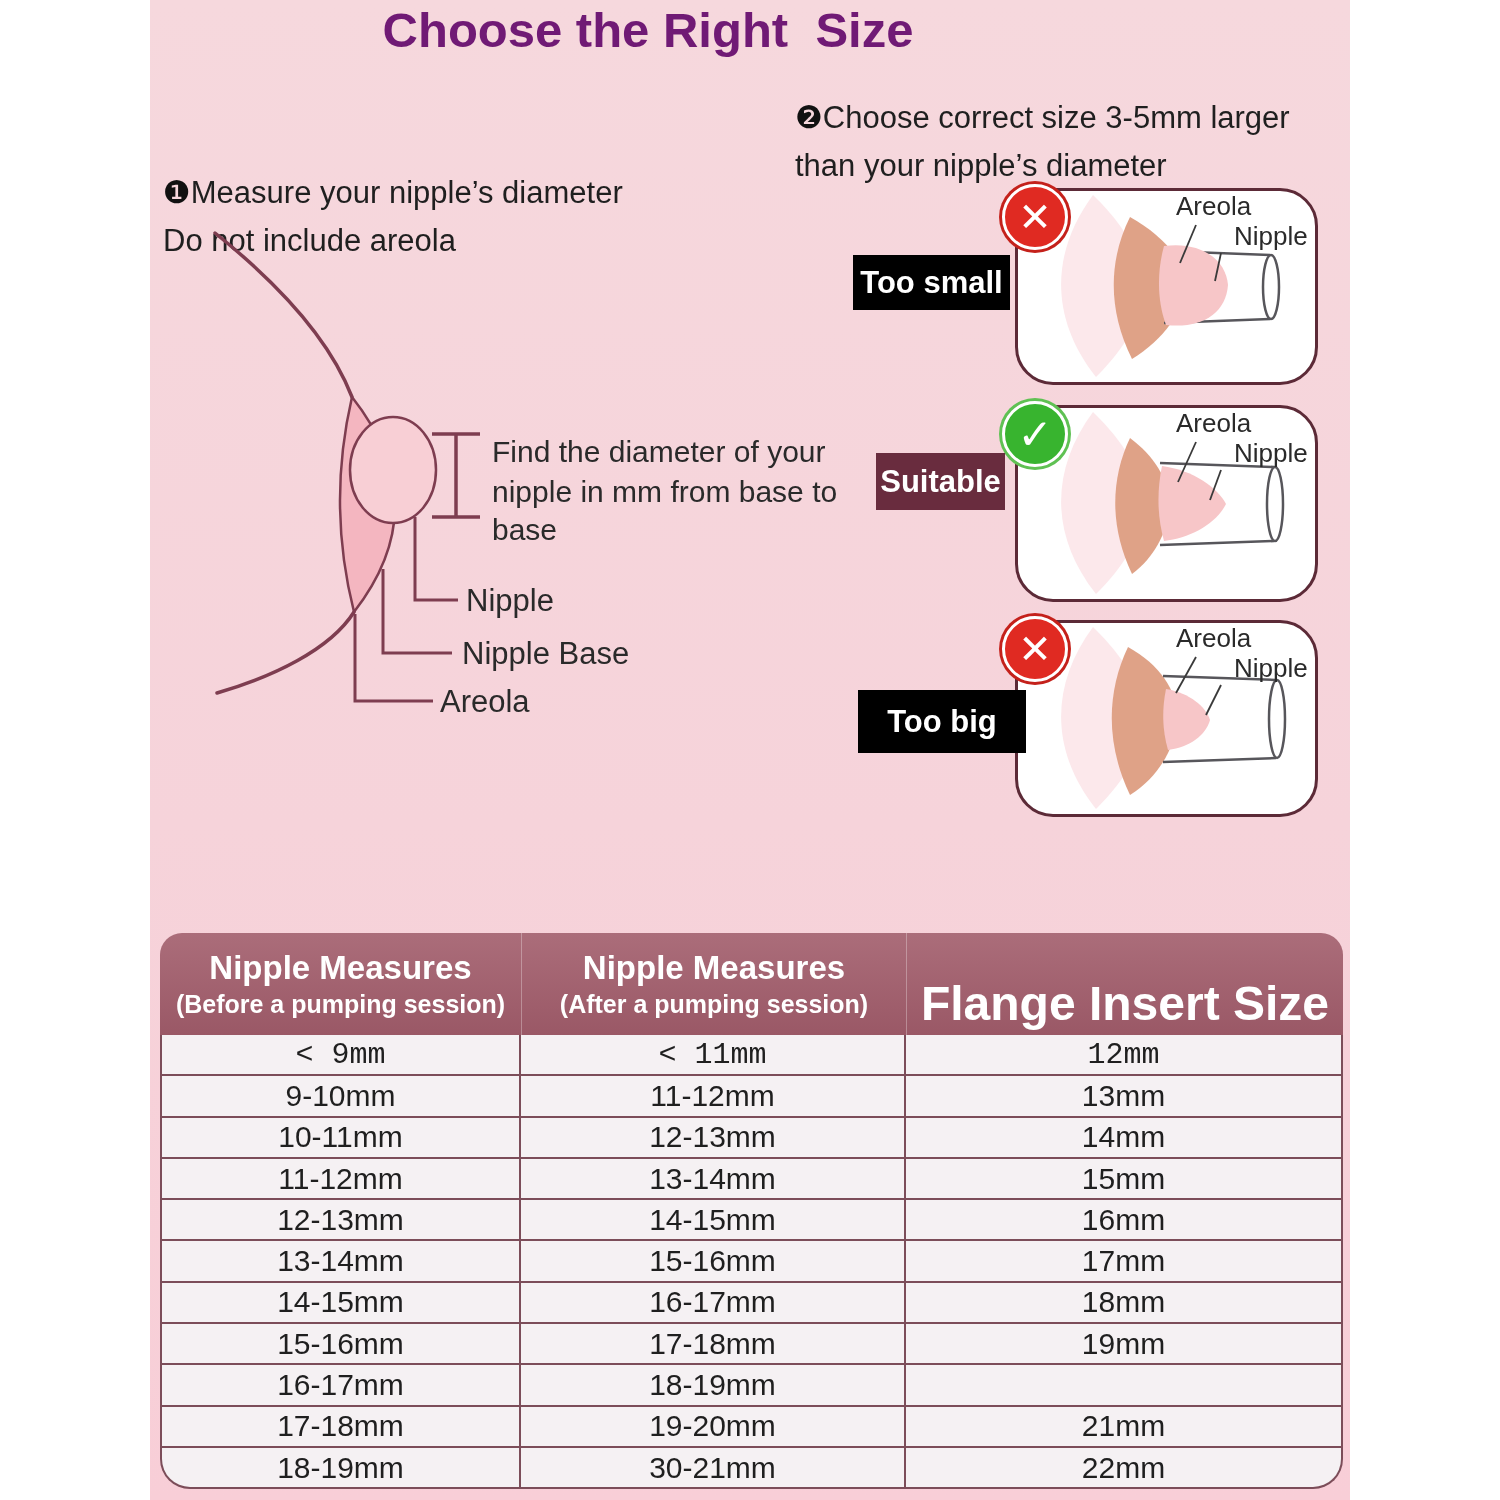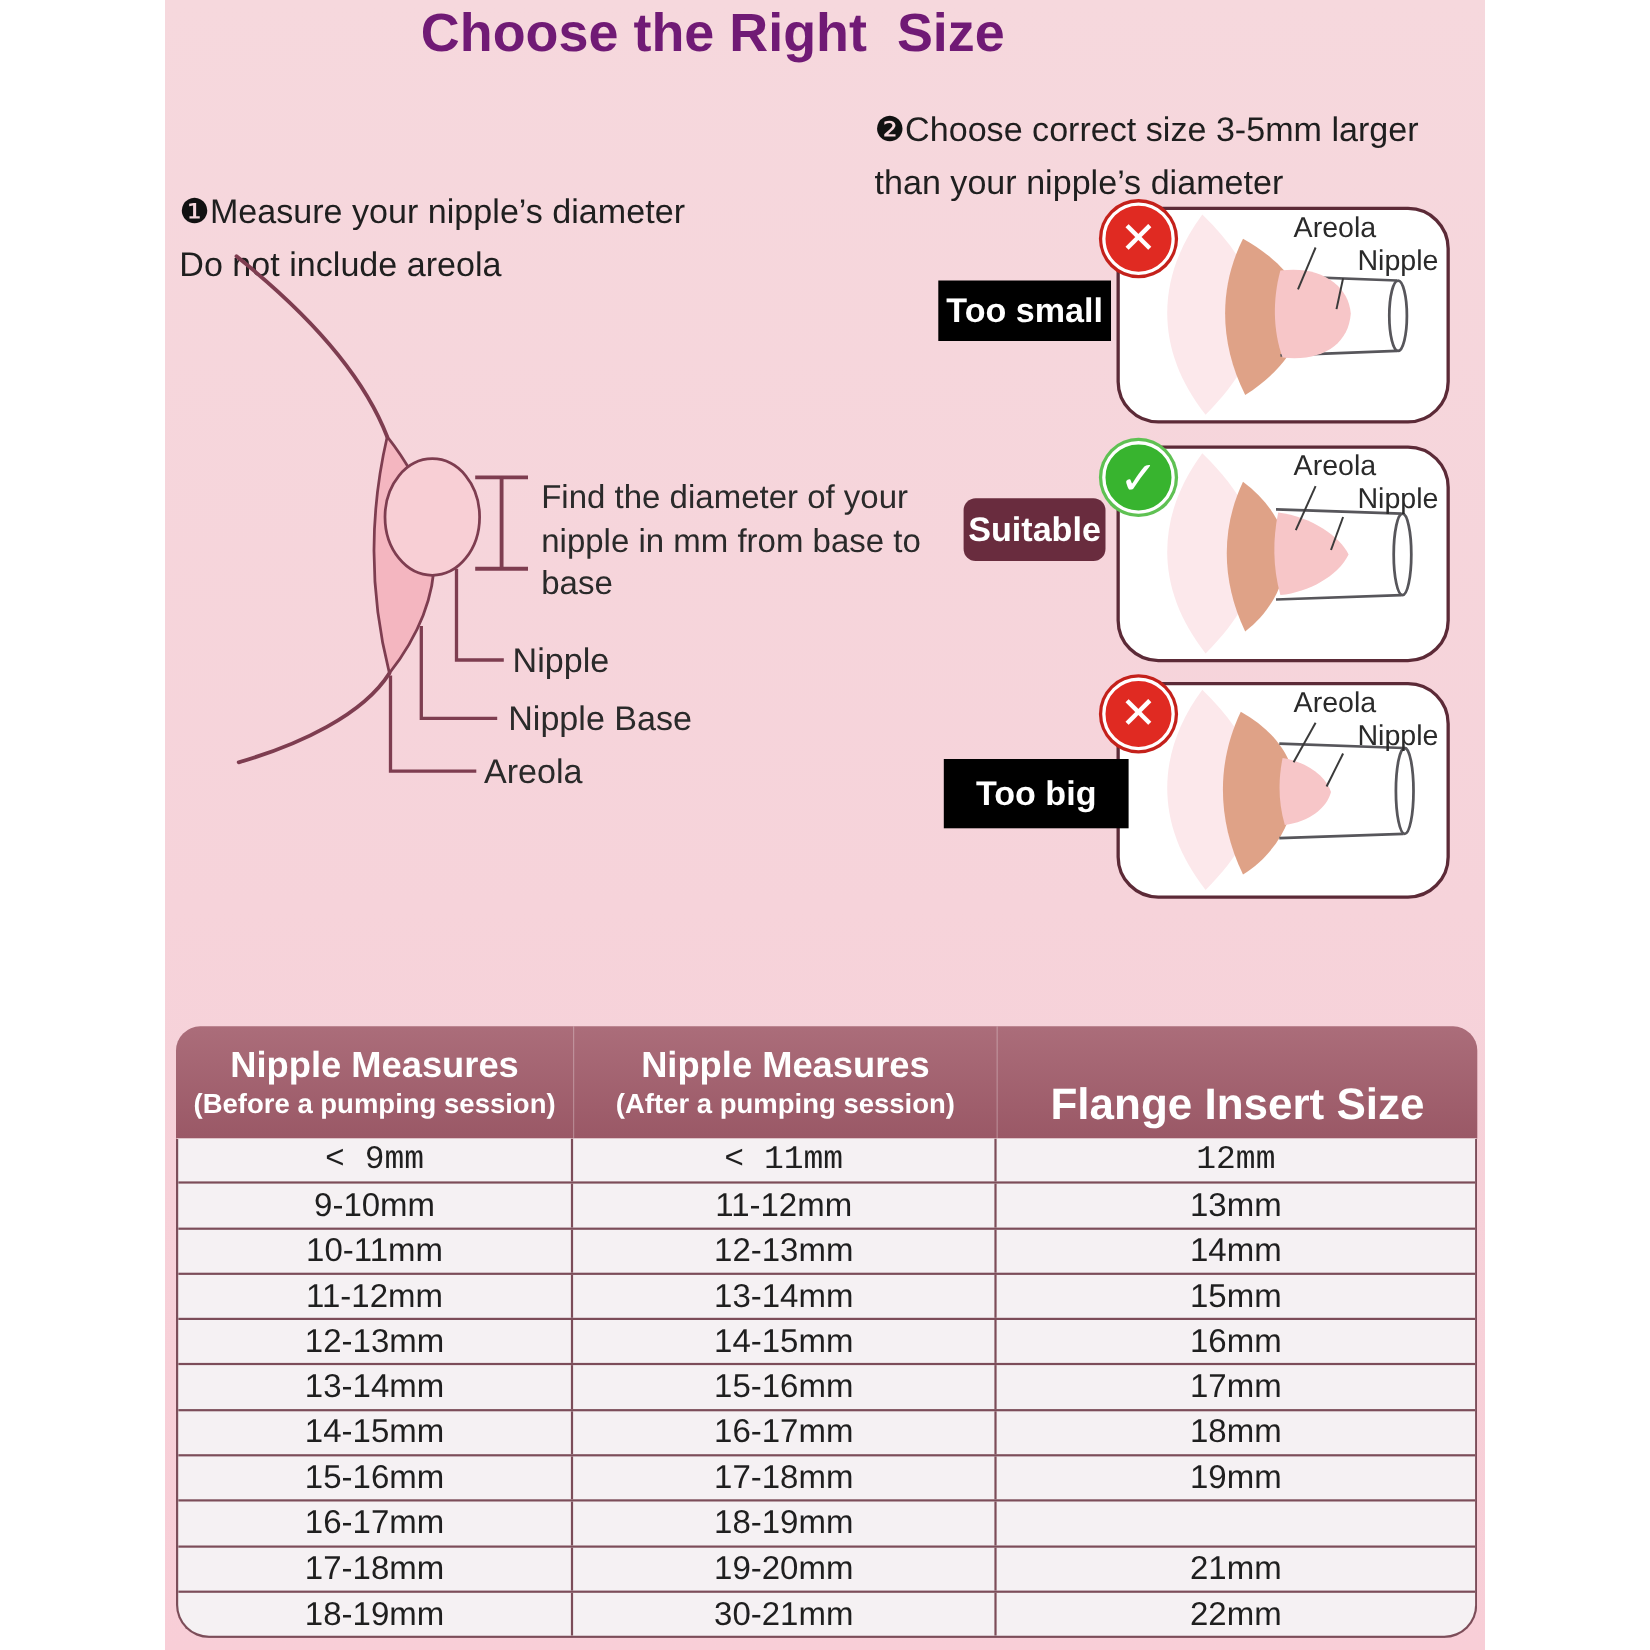--- a/index.html
+++ b/index.html
@@ -43,21 +43,21 @@
   .size-table{position:absolute;left:160px;top:933px;width:1183px;}
   .thead{
     display:flex;height:102px;border-radius:22px 22px 0 0;overflow:hidden;
     background:linear-gradient(180deg,#ab6d7a 0%,#9a5866 100%);color:#ffffff;
   }
   .th{display:flex;flex-direction:column;align-items:center;justify-content:center;box-sizing:border-box;}
   .th+.th{border-left:1px solid rgba(255,255,255,0.30);}
   .th-1{width:361px;}.th-2{width:385px;}.th-3{width:437px;}
   .th .t{font-size:33px;font-weight:bold;line-height:40px;}
   .th .s{font-size:25px;font-weight:bold;line-height:32px;}
-  .th-3 .t{font-size:40px;margin-top:39px;}
+  .th-3 .t{font-size:48px;margin-top:39px;}
   .tbody{
     background:#f5f1f3;border:2px solid #7c4d59;border-top:none;
     border-radius:0 0 30px 30px;overflow:hidden;
   }
   .tr{display:flex;height:39.3px;border-top:2px solid #7c4d59;}
   .tr:first-child{border-top:none;font-family:Liberation Mono, monospace;}
   .td{
     display:flex;align-items:center;justify-content:center;
     font-size:30px;color:#1f1f1f;box-sizing:border-box;
   }
@@ -146,21 +146,21 @@
       <path d="M 144 58 C 175 62 200 80 208 96 C 198 116 172 130 146 133 C 139 108 139 82 144 58 Z" fill="#f7c6c8"></path>
       <g stroke="#3a3a3a" stroke-width="1.8">
         <line x1="178" y1="34" x2="160" y2="74"></line>
         <line x1="203" y1="62" x2="192" y2="92"></line>
       </g>
       <text x="158" y="24" font-size="26" fill="#2a2a2a">Areola</text>
       <text x="216" y="54" font-size="26" fill="#2a2a2a">Nipple</text>
     </svg>
   </div>
   <div class="badge badge-check" style="left:1002px;top:401px;">✓</div>
-  <div class="status-label status-maroon" style="left:876px;top:453px;width:129px;height:57px;border-radius:11px;">Suitable</div>
+  <div class="status-label status-maroon" style="left:876px;top:453px;width:129px;height:57px;">Suitable</div>
 
   <div class="fit-card" style="top:620px;">
     <svg class="card-svg" width="296" height="190" viewBox="0 0 296 190">
       <path d="M 75 4 C 32 62 32 128 78 186 C 108 156 124 128 126 95 C 124 64 106 34 75 4 Z" fill="#fce8eb"></path>
       <path d="M 110 24 C 88 70 88 122 112 172 C 144 152 158 120 160 94 C 158 66 142 42 110 24 Z" fill="#dfa287"></path>
       <g stroke="#57565b" stroke-width="2.5" fill="none">
         <path d="M 145 53 L 258 57"></path>
         <path d="M 145 139 L 258 135"></path>
         <ellipse cx="259" cy="96" rx="8" ry="39"></ellipse>
       </g>

